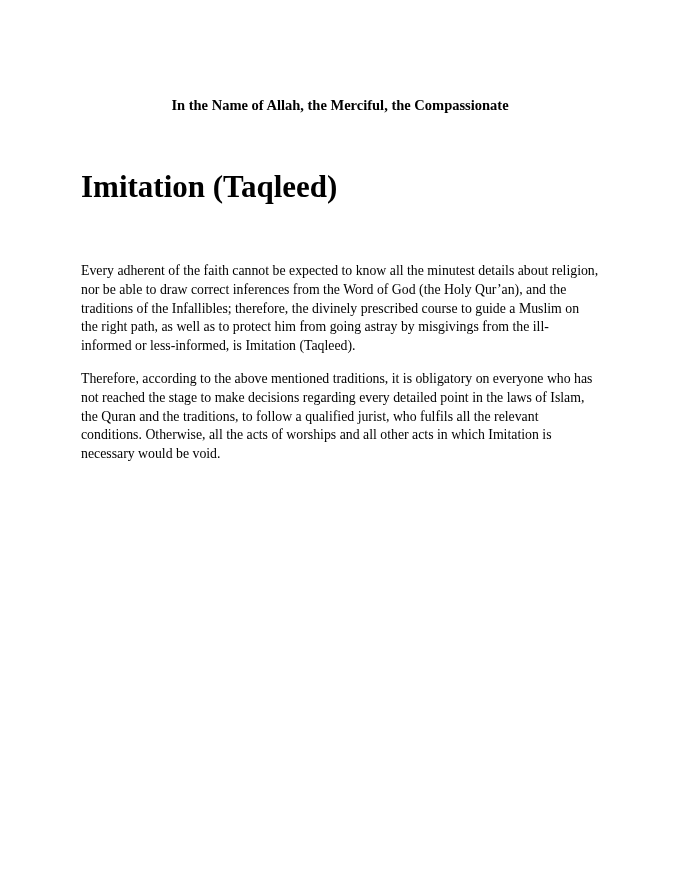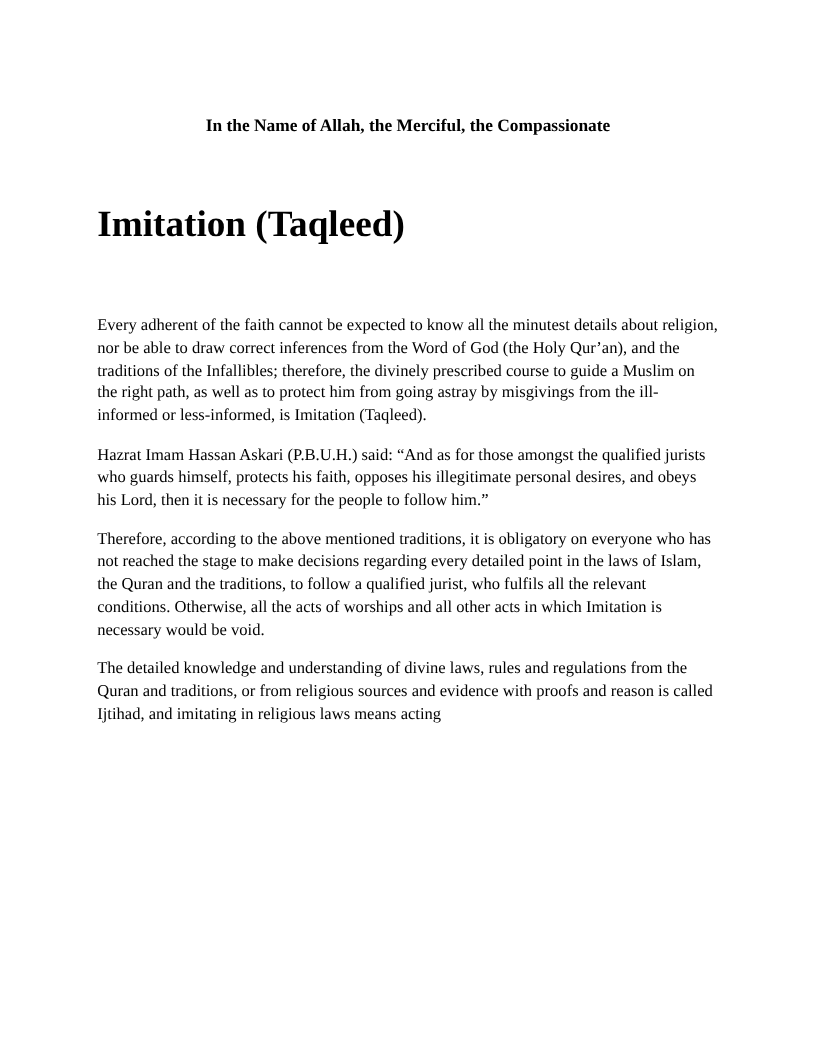--- a/index.html
+++ b/index.html
@@ -47,17 +47,15 @@
 </head>
 <body>
 
 <div class="doc">
   <p class="bismillah">In the Name of Allah, the Merciful, the Compassionate</p>
 
   <h1 class="title">Imitation (Taqleed)</h1>
 
   <div class="body-text">
     <p>Every adherent of the faith cannot be expected to know all the minutest details about religion, nor be able to draw correct inferences from the Word of God (the Holy Qur’an), and the traditions of the Infallibles; therefore, the divinely prescribed course to guide a Muslim on the right path, as well as to protect him from going astray by misgivings from the ill-informed or less-informed, is Imitation (Taqleed).</p>
-    <p>Hazrat Imam Hassan Askari (P.B.U.H.) said: “And as for those amongst the qualified jurists who guards himself, protects his faith, opposes his illegitimate personal desires, and obeys his Lord, then it is necessary for the people to follow him.”</p>
     <p>Therefore, according to the above mentioned traditions, it is obligatory on everyone who has not reached the stage to make decisions regarding every detailed point in the laws of Islam, the Quran and the traditions, to follow a qualified jurist, who fulfils all the relevant conditions. Otherwise, all the acts of worships and all other acts in which Imitation is necessary would be void.</p>
-    <p>The detailed knowledge and understanding of divine laws, rules and regulations from the Quran and traditions, or from religious sources and evidence with proofs and reason is called Ijtihad, and imitating in religious laws means acting</p>
   </div>
 </div>
 
 </body></html>

